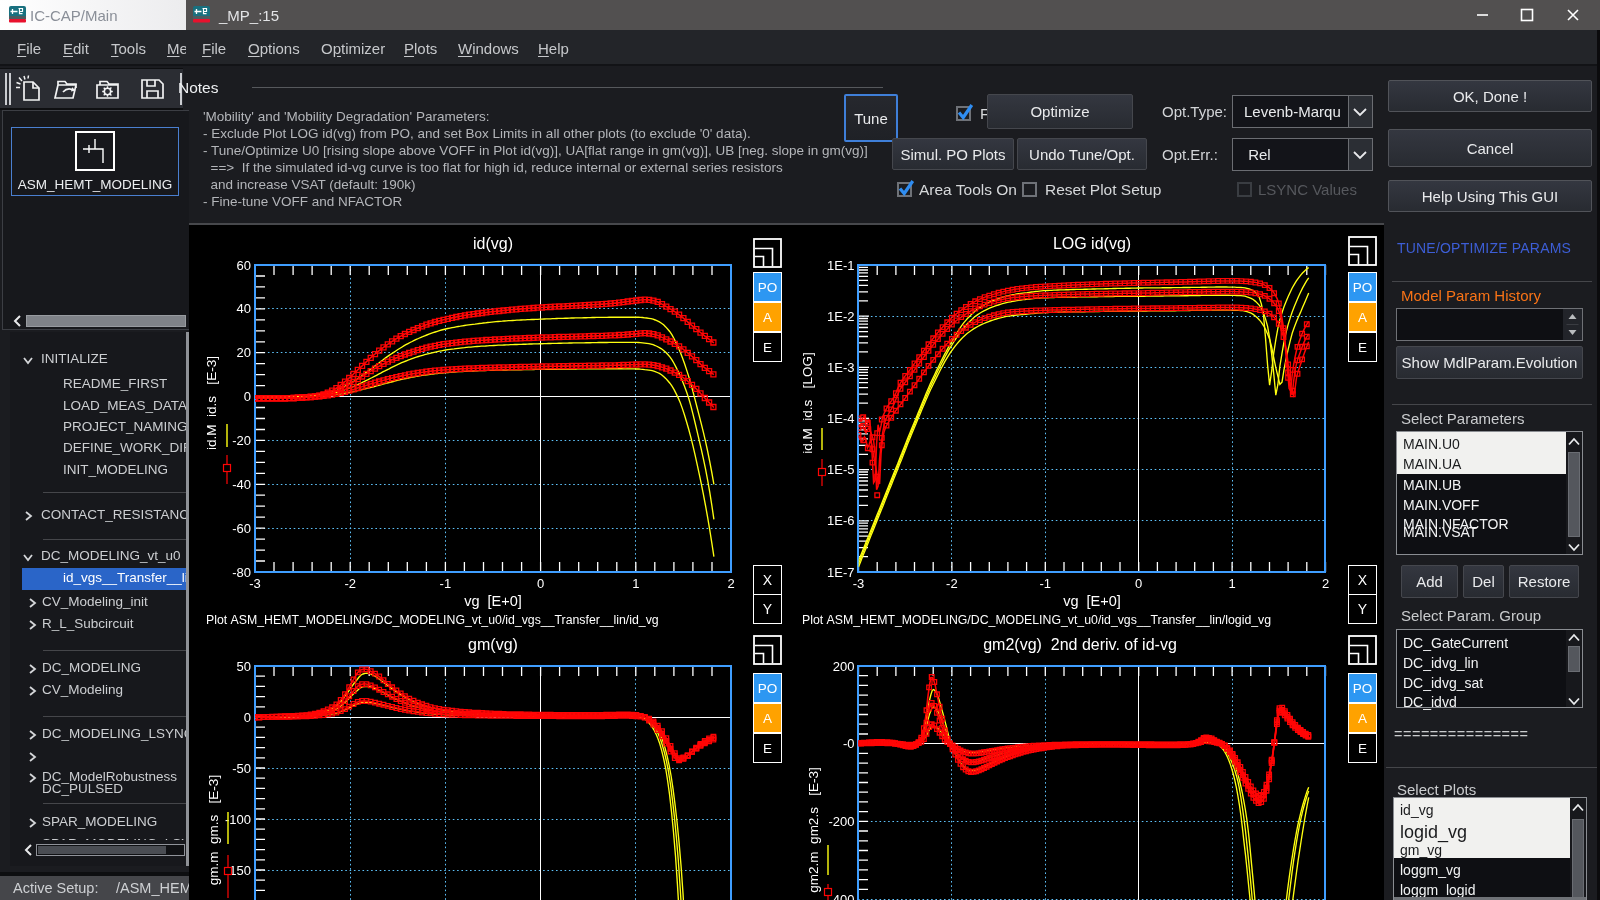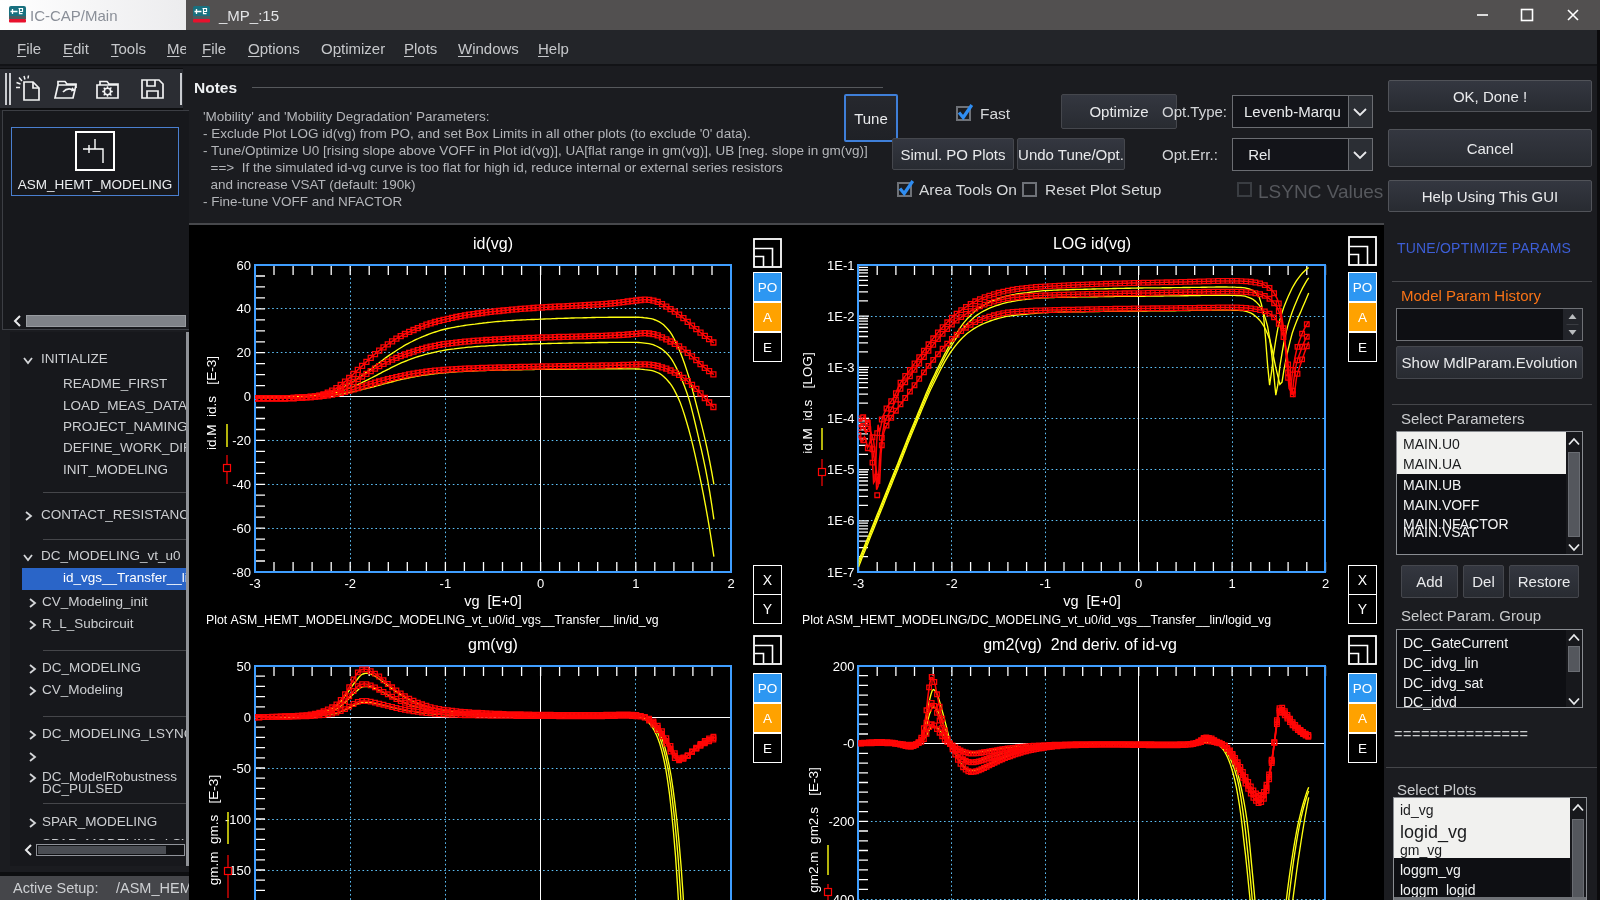--- a/index.html
+++ b/index.html
@@ -147,55 +147,55 @@
 <path d="M98 10l10 10M108 10l-10 10" stroke="#fff" stroke-width="1.6"></path>
 </svg>
 <div class="abs" style="left:0;top:30px;width:1414px;height:36px;background:#232529;border-bottom:2px solid #121316"></div>
 <div class="mi" style="left:16px;top:40px"><u>F</u>ile</div>
 <div class="mi" style="left:62px;top:40px"><u>O</u>ptions</div>
 <div class="mi" style="left:135px;top:40px">O<u>p</u>timizer</div>
 <div class="mi" style="left:218px;top:40px"><u>P</u>lots</div>
 <div class="mi" style="left:272px;top:40px"><u>W</u>indows</div>
 <div class="mi" style="left:352px;top:40px"><u>H</u>elp</div>
 </div>
-<div class="abs" style="left:194px;top:79px;color:#eef0f2;font-size:15.5px;font-weight:bold">Notes</div>
+<div class="abs" style="left:178px;top:79px;color:#eef0f2;font-size:15.5px;font-weight:normal">Notes</div>
 <div class="sep" style="left:252px;top:87px;width:631px;background:#56585c"></div>
 <div class="abs" style="left:203px;top:108px;color:#b4b6ba;font-size:13.5px;line-height:17px;white-space:nowrap">'Mobility' and 'Mobility Degradation' Parameters:<br>- Exclude Plot LOG id(vg) from PO, and set Box Limits in all other plots (to exclude '0' data).<br>- Tune/Optimize U0 [rising slope above VOFF in Plot id(vg)], UA[flat range in gm(vg)], UB [neg. slope in gm(vg)]<br>&nbsp;&nbsp;==&gt;&nbsp; If the simulated id-vg curve is too flat for high id, reduce internal or external series resistors<br>&nbsp;&nbsp;and increase VSAT (default: 190k)<br>- Fine-tune VOFF and NFACTOR</div>
 <div class="btn" style="left:844px;top:94px;width:54px;height:48px;border:2px solid #3f7fd9;background:linear-gradient(#26282e,#1f2126)">Tune</div>
 <div class="cb" style="left:956px;top:106px;border-color:#6f7278"></div>
 <svg class="abs" style="left:955px;top:101px" width="20" height="22" viewBox="0 0 20 22">
     <path d="M4 11.5l4.2 5L16.8 4" stroke="#2f8df2" stroke-width="3.2" fill="none"></path>
   </svg>
 <div class="abs" style="left:980px;top:105px;color:#d6d8da;font-size:15.5px;white-space:nowrap">Fast</div>
-<div class="btn" style="left:1061px;top:94px;width:116px;height:35px">Optimize</div>
+<div class="btn" style="left:987px;top:94px;width:146px;height:35px">Optimize</div>
 <div class="lbl" style="left:1162px;top:103px">Opt.Type:</div>
 <div class="abs" style="left:1232px;top:95px;width:141px;height:33px;border:1px solid #6b6d72;background:#131419"></div>
 <div class="abs" style="left:1348px;top:96px;width:24px;height:31px;background:#2b2e34;border-left:1px solid #6b6d72"></div>
 <svg class="abs" style="left:1352px;top:106.5px" width="16" height="10" viewBox="0 0 16 10">
     <path d="M2 2l6 6 6-6" stroke="#e8e9ec" stroke-width="1.8" fill="none"></path>
   </svg>
 <div class="abs" style="left:1244px;top:102.5px;color:#e8eaec;font-size:15px">Levenb-Marqu</div>
 <div class="btn" style="left:892px;top:138px;width:122px;height:32px">Simul. PO Plots</div>
-<div class="btn" style="left:1017px;top:138px;width:108px;height:32px">Undo Tune/Opt.</div>
+<div class="btn" style="left:1017px;top:138px;width:130px;height:32px">Undo Tune/Opt.</div>
 <div class="lbl" style="left:1162px;top:146px">Opt.Err.:</div>
 <div class="abs" style="left:1232px;top:138px;width:141px;height:33px;border:1px solid #6b6d72;background:#131419"></div>
 <div class="abs" style="left:1348px;top:139px;width:24px;height:31px;background:#2b2e34;border-left:1px solid #6b6d72"></div>
 <svg class="abs" style="left:1352px;top:149.5px" width="16" height="10" viewBox="0 0 16 10">
     <path d="M2 2l6 6 6-6" stroke="#e8e9ec" stroke-width="1.8" fill="none"></path>
   </svg>
 <div class="abs" style="left:1244px;top:145.5px;color:#e8eaec;font-size:15px">&nbsp;Rel</div>
 <div class="cb" style="left:897px;top:182px;border-color:#6f7278"></div>
 <svg class="abs" style="left:896px;top:177px" width="20" height="22" viewBox="0 0 20 22">
     <path d="M4 11.5l4.2 5L16.8 4" stroke="#2f8df2" stroke-width="3.2" fill="none"></path>
   </svg>
 <div class="abs" style="left:919px;top:181px;color:#d6d8da;font-size:15.5px;white-space:nowrap">Area Tools On</div>
 <div class="cb" style="left:1022px;top:182px;border-color:#6f7278"></div>
 <div class="abs" style="left:1045px;top:181px;color:#d6d8da;font-size:15.5px;white-space:nowrap">Reset Plot Setup</div>
 <div class="cb" style="left:1237px;top:182px;border-color:#3a3d42"></div>
-<div class="abs" style="left:1258px;top:181px;color:#56585d;font-size:19px;white-space:nowrap">LSYNC Values</div>
+<div class="abs" style="left:1258px;top:181px;color:#56585d;font-size:15px;white-space:nowrap">LSYNC Values</div>
 <svg style="position:absolute;left:189px;top:223px" width="1195" height="677" viewBox="189 223 1195 677" font-family="Liberation Sans, sans-serif">
 <rect x="189" y="223" width="1195" height="677" fill="#000"></rect>
 <rect x="189" y="223" width="1195" height="2" fill="#47484c"></rect>
 <defs>
       <clipPath id="c1">
         <rect x="255.0" y="265.0" width="476.0" height="307.0"></rect>
       </clipPath>
       <clipPath id="c2">
         <rect x="858.5" y="265.0" width="467.0" height="307.0"></rect>
       </clipPath>

